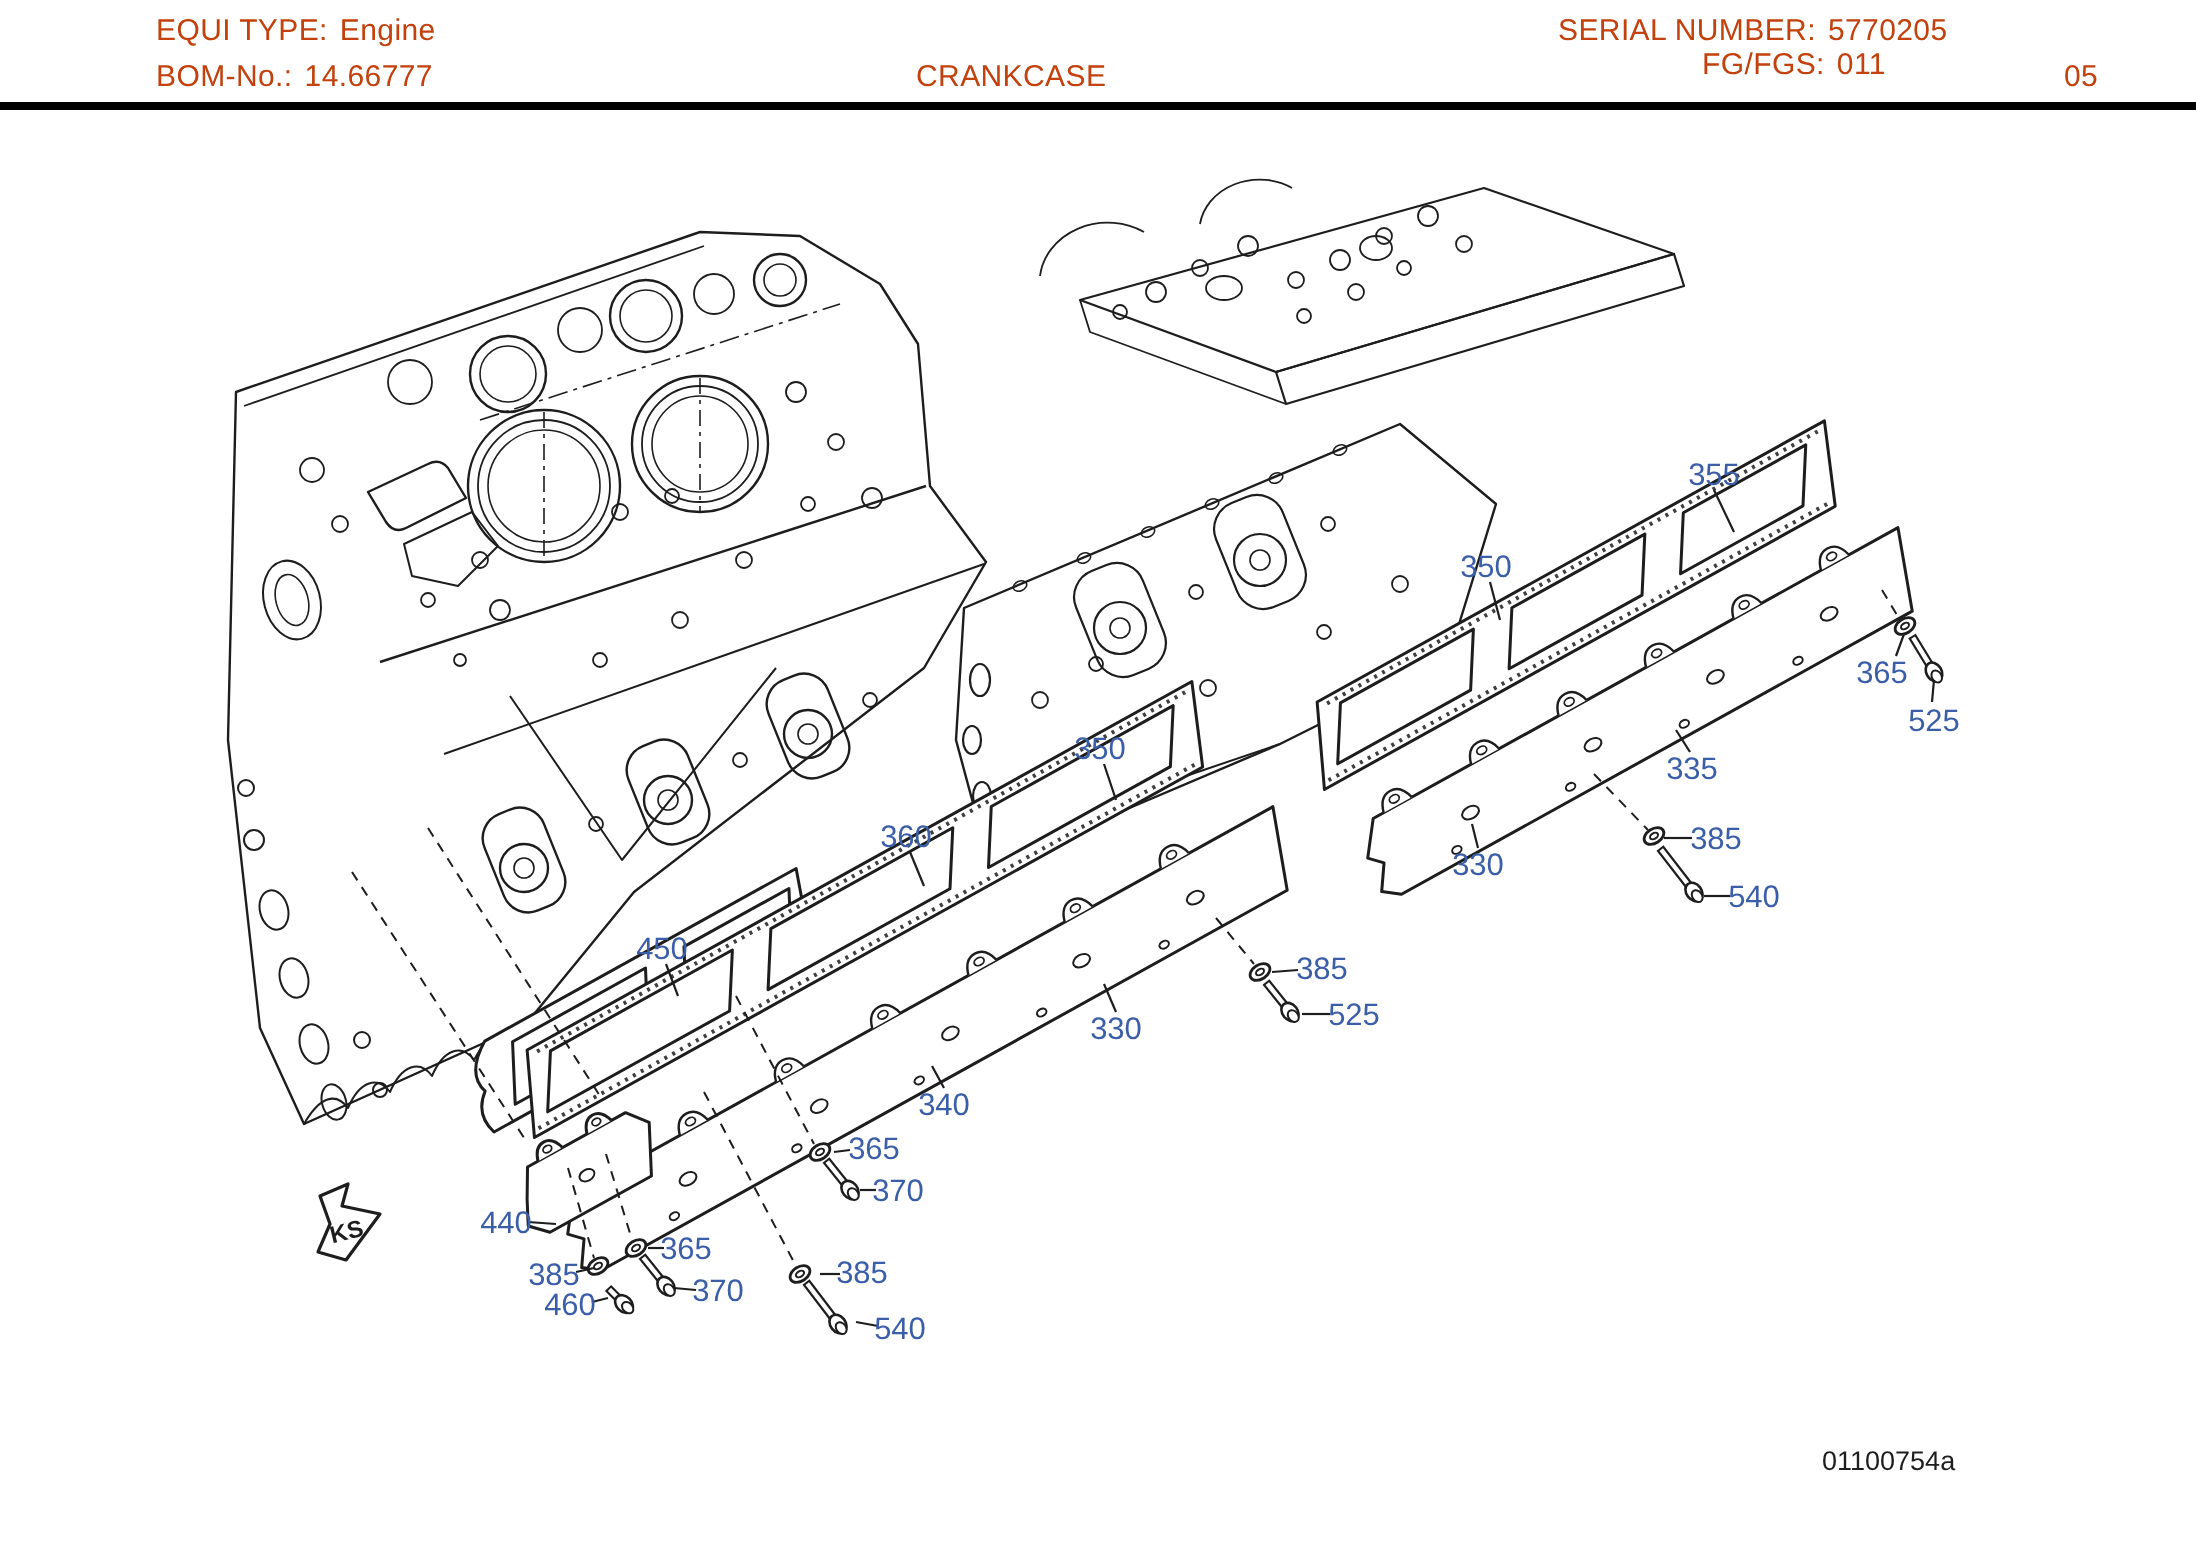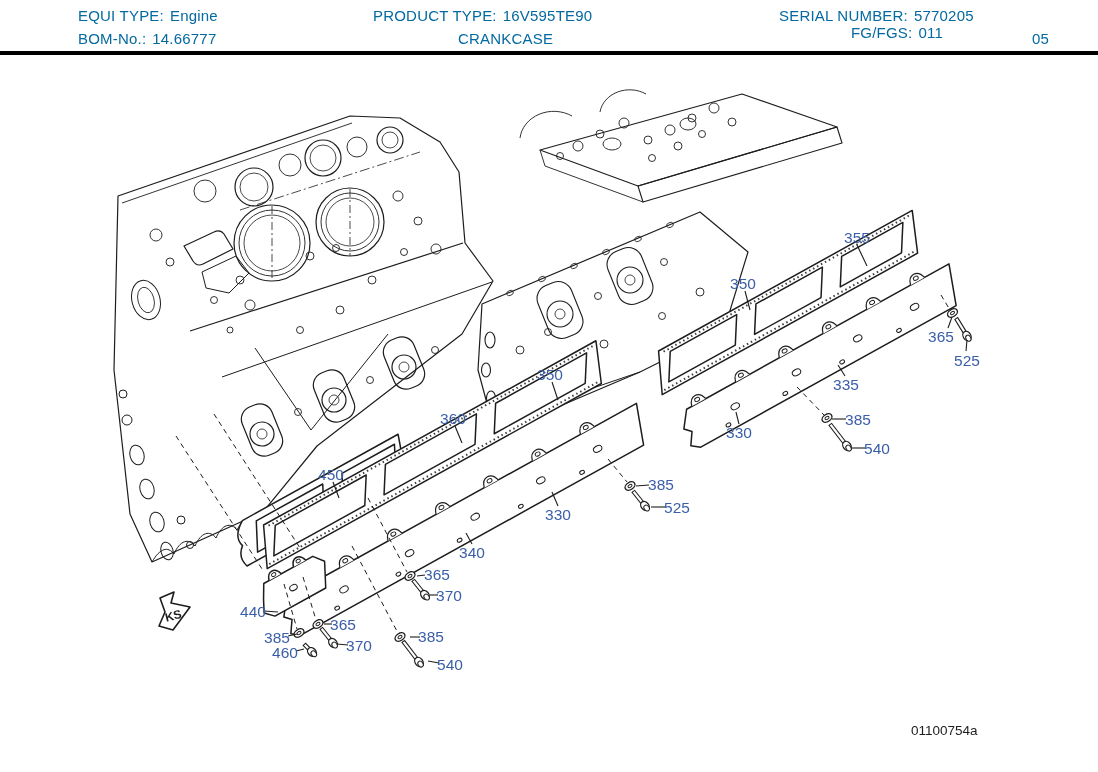--- a/index.html
+++ b/index.html
@@ -1,35 +1,34 @@
 <!DOCTYPE html>
 <html><head>
 <meta charset="utf-8">
 <style>
   html,body{margin:0;padding:0;background:#ffffff;}
   #page{position:relative;width:1098px;height:772px;background:#fff;overflow:hidden;
         font-family:"Liberation Sans", sans-serif;}
   #hdr{position:absolute;left:0;top:0;width:1098px;height:55px;}
-  #hdr .t{position:absolute;font-size:15px;color:#0369a1;white-space:nowrap;letter-spacing:.2px;}
+  #hdr .t{position:absolute;font-size:15px;color:#c2410c;white-space:nowrap;letter-spacing:.2px;}
   #hdr .lbl{margin-right:6px;}
   #rule{position:absolute;left:0;top:51px;width:1098px;height:4px;background:#000;}
   svg{position:absolute;left:0;top:0;}
   svg text{font-family:"Liberation Sans", sans-serif;}
   .callout-text{font-size:15.5px;}
   .docnum{font-size:13.5px;fill:#1d1d1d;}
   .ks-text{font-size:12px;font-weight:bold;fill:#1d1d1d;}
 </style>
 </head>
 <body>
 
 <div id="page">
 
   <div id="hdr">
     <span class="t" style="left:78px;top:7px"><span class="lbl">EQUI TYPE:</span><span>Engine</span></span>
-    <span class="t" style="left:373px;top:7px"><span class="lbl">PRODUCT TYPE:</span><span>16V595TE90</span></span>
     <span class="t" style="left:779px;top:7px"><span class="lbl">SERIAL NUMBER:</span><span>5770205</span></span>
     <span class="t" style="left:78px;top:30px"><span class="lbl">BOM-No.:</span><span>14.66777</span></span>
     <span class="t" style="left:458px;top:30px">CRANKCASE</span>
     <span class="t" style="left:851px;top:24px"><span class="lbl">FG/FGS:</span><span>011</span></span>
     <span class="t" style="left:1032px;top:30px">05</span>
     <div id="rule"></div>
   </div>
 
   <svg width="1098" height="772" viewBox="0 0 1098 772">
 

